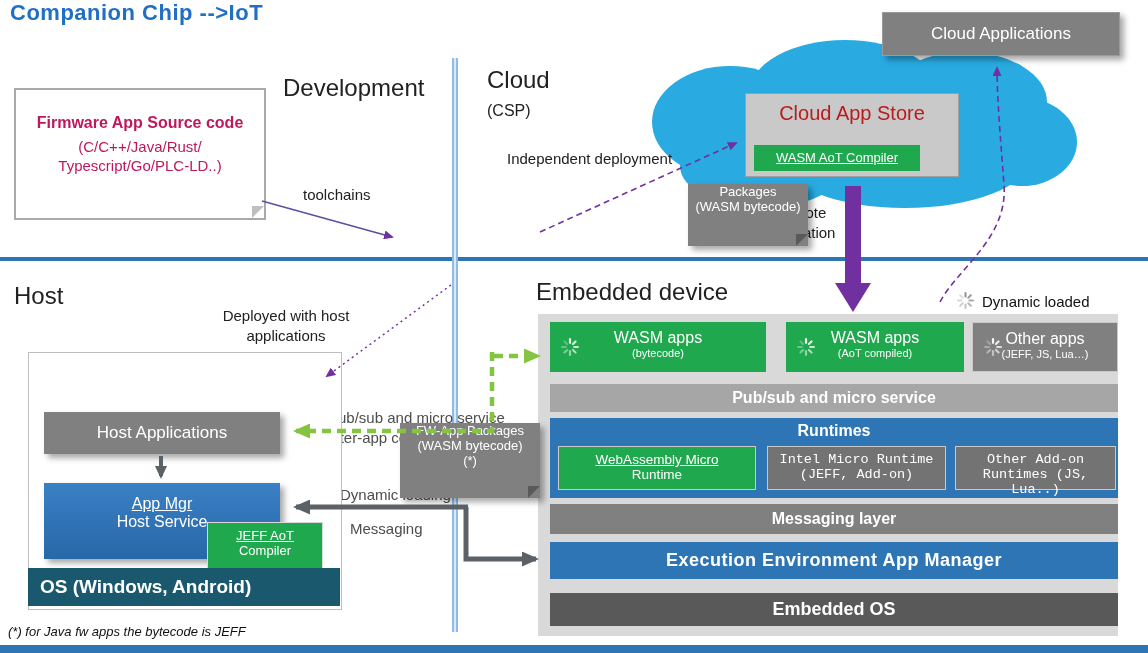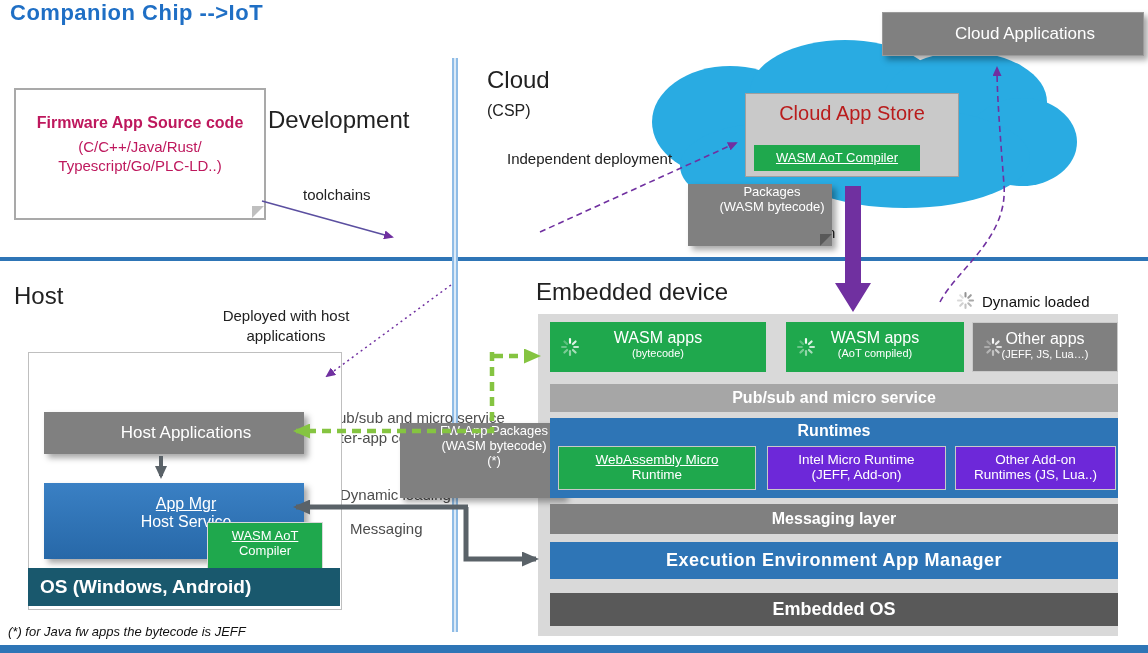--- a/index.html
+++ b/index.html
@@ -17,21 +17,21 @@
   }
   .zone-label { position:absolute; font-size:24px; color:#212121; }
   .small-label { position:absolute; font-size:15px; color:#212121; line-height:1.35; }
   .gray-label { color:#4d4d4d; }
 
   .h-divider { position:absolute; left:0; top:257px; width:1148px; height:4px; background:#2E75B6; }
   .v-divider { position:absolute; left:452px; top:58px; width:6px; height:574px;
     background:linear-gradient(to right,#8FBCE6 0 2px,#DCEAF7 2px 4px,#8FBCE6 4px 6px); }
   .bottom-bar { position:absolute; left:0; top:645px; width:1148px; height:8px; background:#2E75B6; }
 
-  .shadow { box-shadow:4px 4px 6px rgba(0,0,0,.35);padding-left:24px; }
+  .shadow { box-shadow:4px 4px 6px rgba(0,0,0,.35); }
   .note { position:relative; }
   .note::after { content:""; position:absolute; right:0; bottom:0; width:0; height:0;
     border-top:12px solid rgba(0,0,0,.30); border-right:12px solid transparent; }
   .note-light::after { border-top-color:#BFBFBF; }
 
   .firmware-note { left:14px; top:88px; width:248px; height:128px; background:#fff;
     border:2px solid #A9A9A9; text-align:center; color:#be185d; }
   .firmware-note .t1 { display:block; margin-top:24px; font-weight:bold; font-size:16px; }
   .firmware-note .t2 { display:block; margin-top:6px; font-size:15px; }
 
@@ -81,21 +81,21 @@
   .runtimes-bar .rt-title { display:block; margin-top:4px; }
   .messaging-bar { top:504px; height:30px; background:#808080; font-size:16px; line-height:30px; }
   .exec-bar { top:542px; height:37px; background:#2E75B6; font-size:18px; line-height:37px; letter-spacing:0.5px; }
   .embos-bar { top:593px; height:33px; background:#595959; font-size:18px; line-height:33px; }
 
   .rt-box { position:absolute; height:44px; color:#fff; font-size:13.5px; font-weight:normal;
     text-align:center; box-sizing:border-box; border:1px solid #C9C9C9; }
   .rt-box span { display:block; }
   .rt-box span:first-child { margin-top:5px; }
   .rt-green { background:#1FA84D; }
-  .rt-gray { background:#6d28d9; }
+  .rt-gray { background:#737373;font-family:Liberation Mono, monospace; }
 
   .u { text-decoration:underline; }
   .footnote { position:absolute; left:8px; top:624px; font-size:13px; font-style:italic; color:#111; }
   .dyn-loaded { position:absolute; left:982px; top:293px; font-size:15px; color:#111; }
   .dyn-spin { position:absolute; left:956px; top:291px; width:19px; height:19px; color:#8c8c8c; }
 </style>
 </head>
 <body>
 
 <div class="stage">
@@ -124,21 +124,21 @@
       <ellipse cx="905" cy="158" rx="125" ry="50"></ellipse>
       <ellipse cx="762" cy="166" rx="82" ry="42"></ellipse>
     </g>
   </svg>
 
   <div class="h-divider"></div>
   <div class="v-divider"></div>
   <div class="bottom-bar"></div>
 
   <h1 class="title z2">Companion Chip --&gt;IoT</h1>
-  <div class="zone-label z2" style="left:268px; top:74px;margin-top:32px;">Development</div>
+  <div class="zone-label z2" style="left:283px; top:74px;">Development</div>
   <div class="zone-label z2" style="left:487px; top:66px;">Cloud</div>
   <div class="small-label z2" style="left:487px; top:100px; font-size:16px;">(CSP)</div>
   <div class="zone-label z2" style="left:14px; top:282px;">Host</div>
   <div class="zone-label z2" style="left:536px; top:278px;">Embedded device</div>
 
   <div class="abs z2 note note-light firmware-note">
     <span class="t1">Firmware App Source code</span>
     <span class="t2">(C/C++/Java/Rust/</span>
     <span class="t2" style="margin-top:2px;">Typescript/Go/PLC-LD..)</span>
   </div>
@@ -177,21 +177,21 @@
   </div>
 
   <div class="abs z2 host-box"></div>
 
   <div class="abs z2 host-apps shadow">Host Applications</div>
   <div class="abs z2 app-mgr shadow">
     <span class="u">App Mgr</span>
     <span>Host Service</span>
   </div>
   <div class="abs z3 host-aot">
-    <span class="u">WASM AoT</span>
+    <span class="u">JEFF AoT</span>
     <span>Compiler</span>
   </div>
   <div class="abs z4 host-os">OS (Windows, Android)</div>
 
   <div class="abs z2 embedded-panel"></div>
 
   <svg class="dyn-spin z3">
       <use href="#spin"></use>
     </svg>
   <div class="dyn-loaded z3">Dynamic loaded</div>

